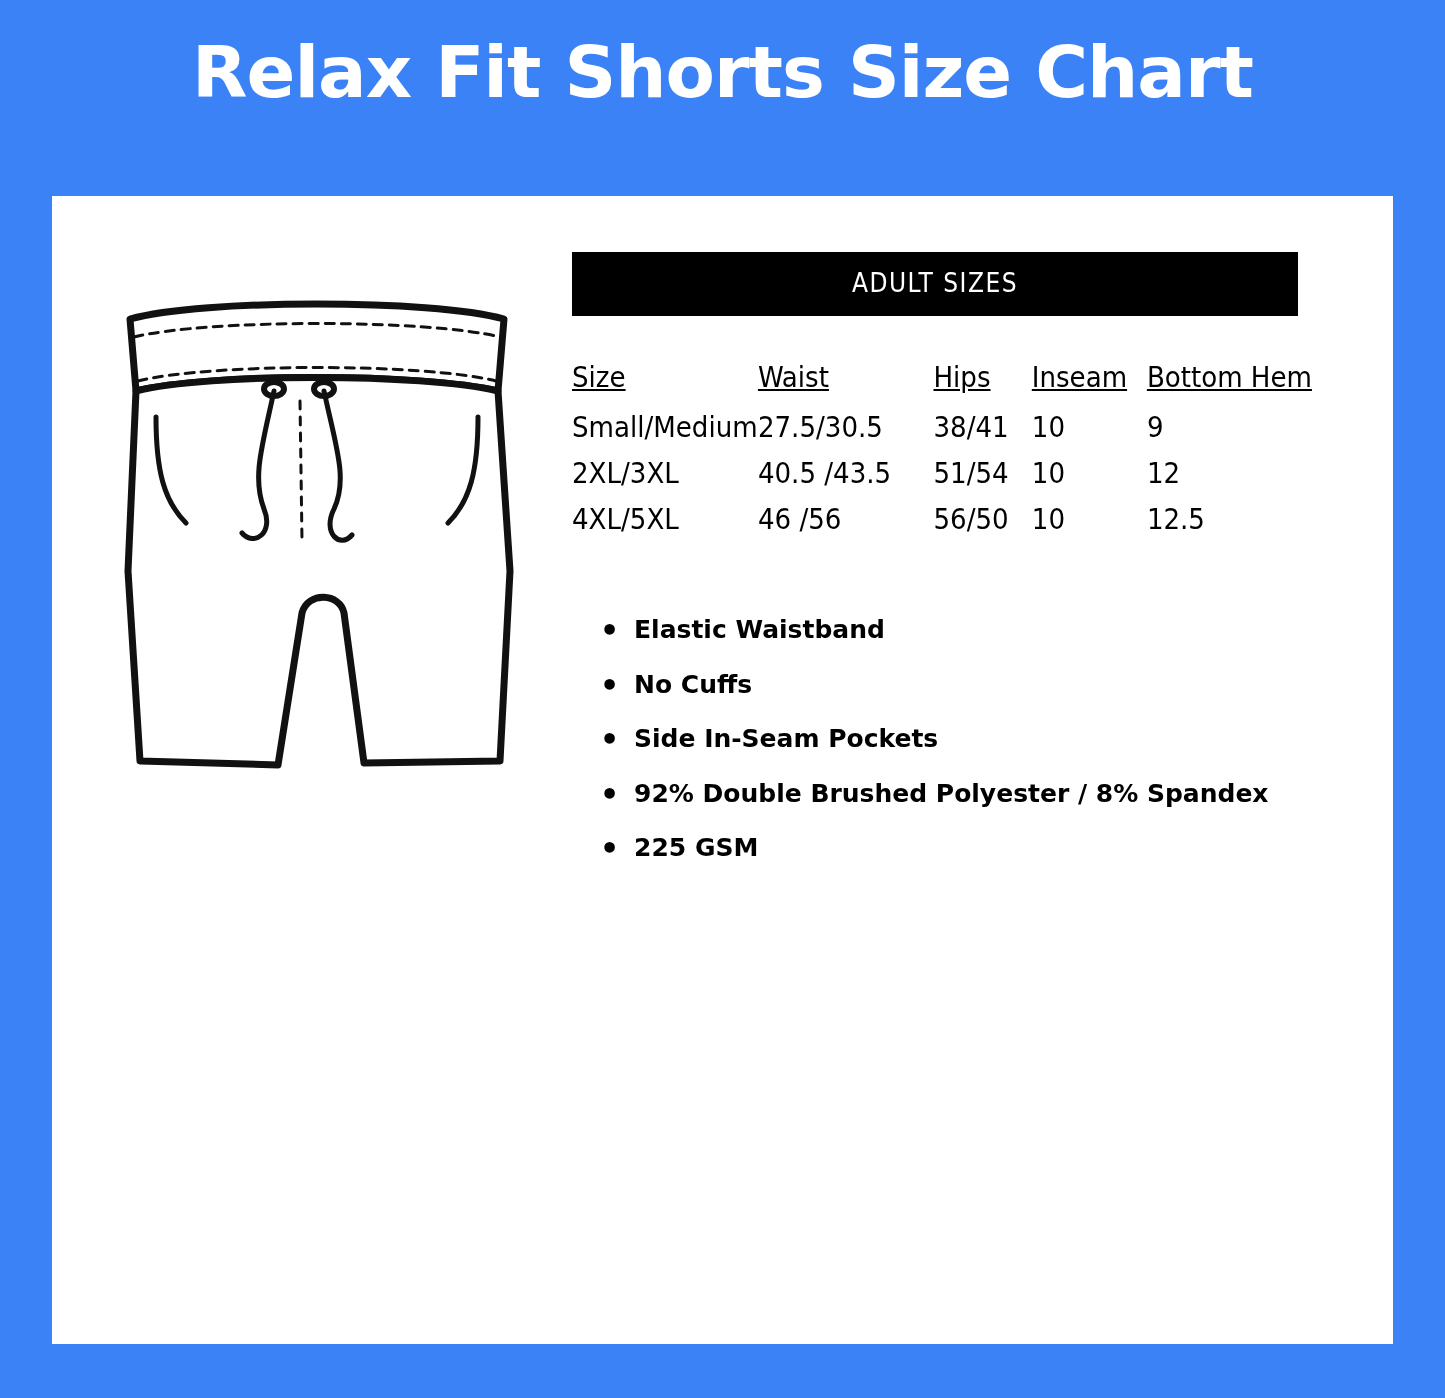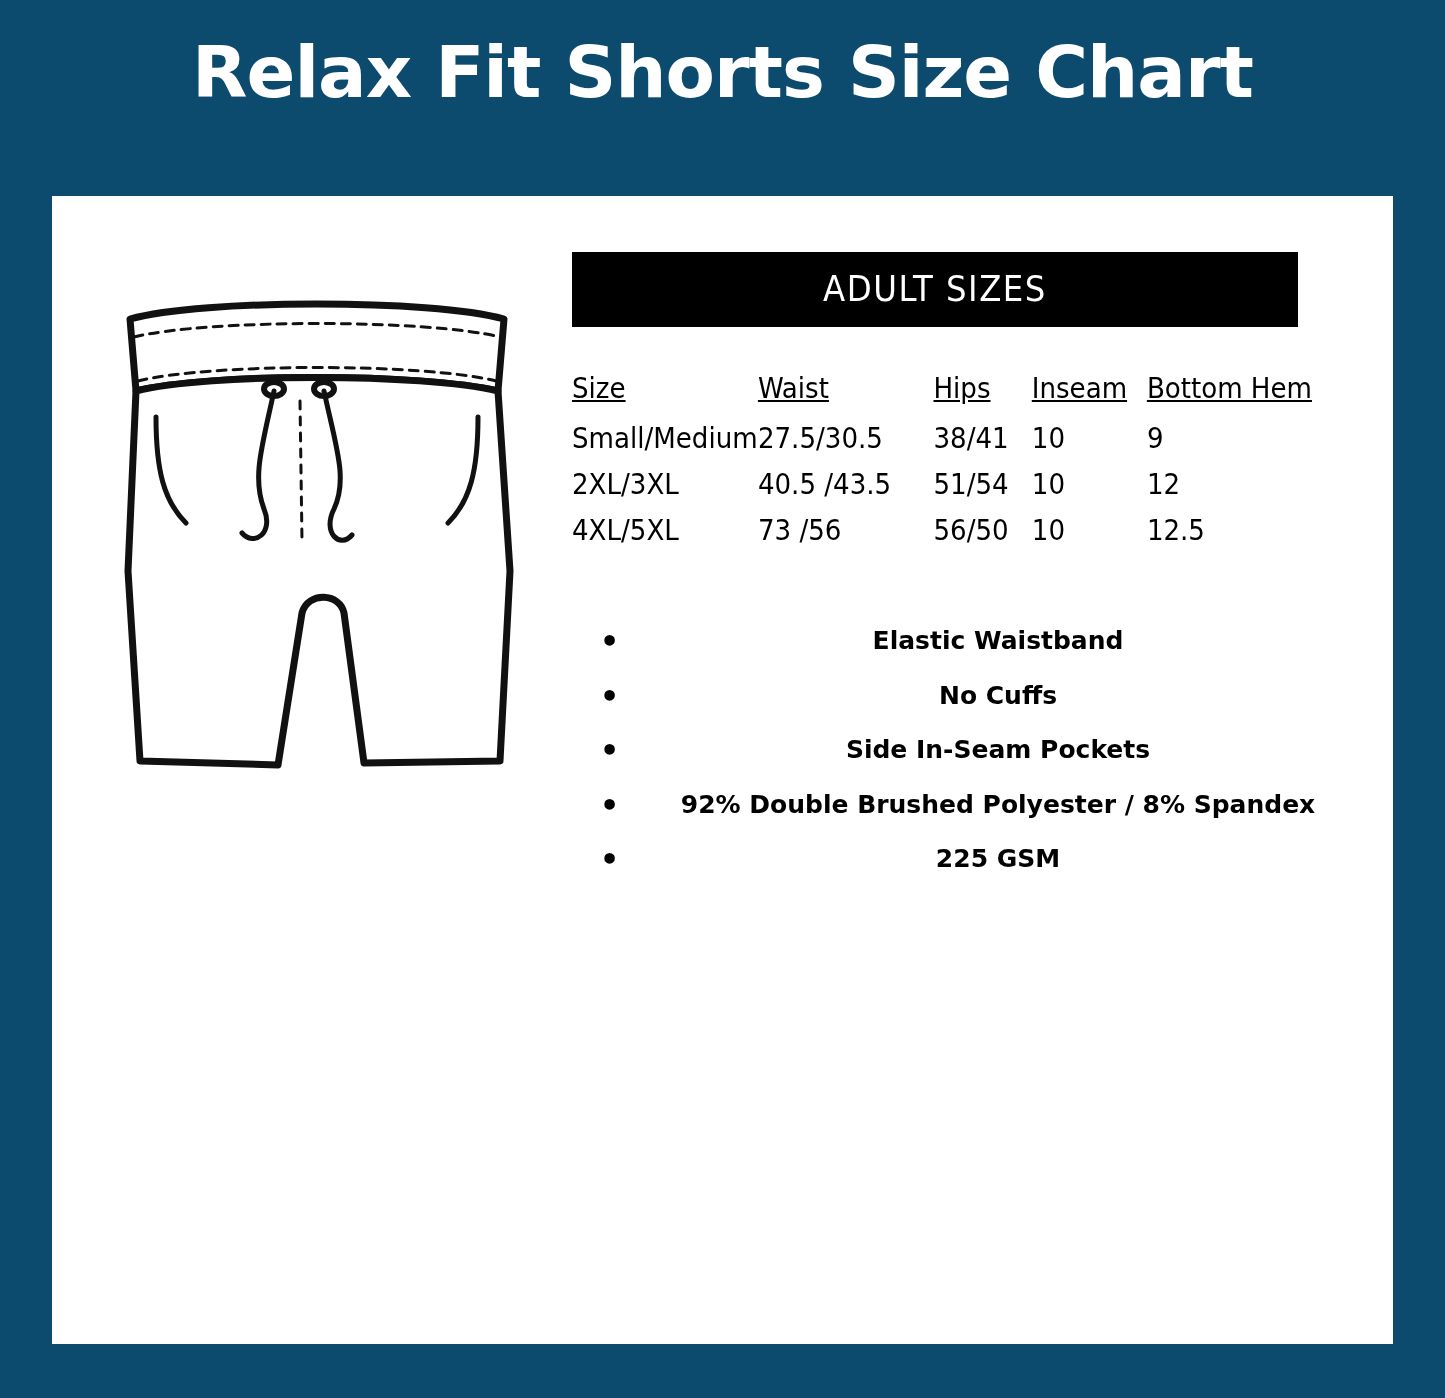--- a/index.html
+++ b/index.html
@@ -11,21 +11,21 @@
   body {
     width: 1445px;
     height: 1398px;
     font-family: "DejaVu Sans", sans-serif;
     overflow: hidden;
   }
   .page {
     position: relative;
     width: 1445px;
     height: 1398px;
-    background: #0c4a6e;
+    background: #3b82f6;
   }
   .title {
     position: absolute;
     top: 36px;
     left: 0;
     width: 1445px;
     text-align: center;
     color: #ffffff;
     font-family: "DejaVu Sans", sans-serif;
     font-weight: bold;
@@ -53,21 +53,21 @@
   .right {
     position: absolute;
     left: 520px;
     top: 56px;
     width: 790px;
   }
   .adult-banner {
     background: #000000;
     color: #ffffff;
     text-align: center;
-    font-size: 36px;
+    font-size: 26px;
     letter-spacing: 1.5px;
     padding: 16px 0 18px 0;
     width: 726px;
     font-family: "DejaVu Sans Condensed", "DejaVu Sans", sans-serif;
   }
   table.sizes {
     margin-top: 44px;
     border-collapse: collapse;
     width: 740px;
     font-family: "DejaVu Sans Condensed", "DejaVu Sans", sans-serif;
@@ -99,21 +99,20 @@
     font-family: "DejaVu Sans", sans-serif;
     font-weight: bold;
     font-size: 25px;
     color: #000;
   }
   ul.features li {
     position: relative;
     padding-left: 34px;
     margin-bottom: 27px;
     line-height: 1.1;
-    text-align: center;
   }
   ul.features li::before {
     content: "•";
     position: absolute;
     left: 0;
     top: -2px;
     font-size: 30px;
   }
   .disclaimer {
     position: absolute;
@@ -194,21 +193,21 @@
           </tr>
           <tr>
             <td>2XL/3XL</td>
             <td>40.5 /43.5</td>
             <td>51/54</td>
             <td>10</td>
             <td>12</td>
           </tr>
           <tr>
             <td>4XL/5XL</td>
-            <td>73 /56</td>
+            <td>46 /56</td>
             <td>56/50</td>
             <td>10</td>
             <td>12.5</td>
           </tr>
         </tbody>
       </table>
 
       <ul class="features">
         <li>Elastic Waistband</li>
         <li>No Cuffs</li>

